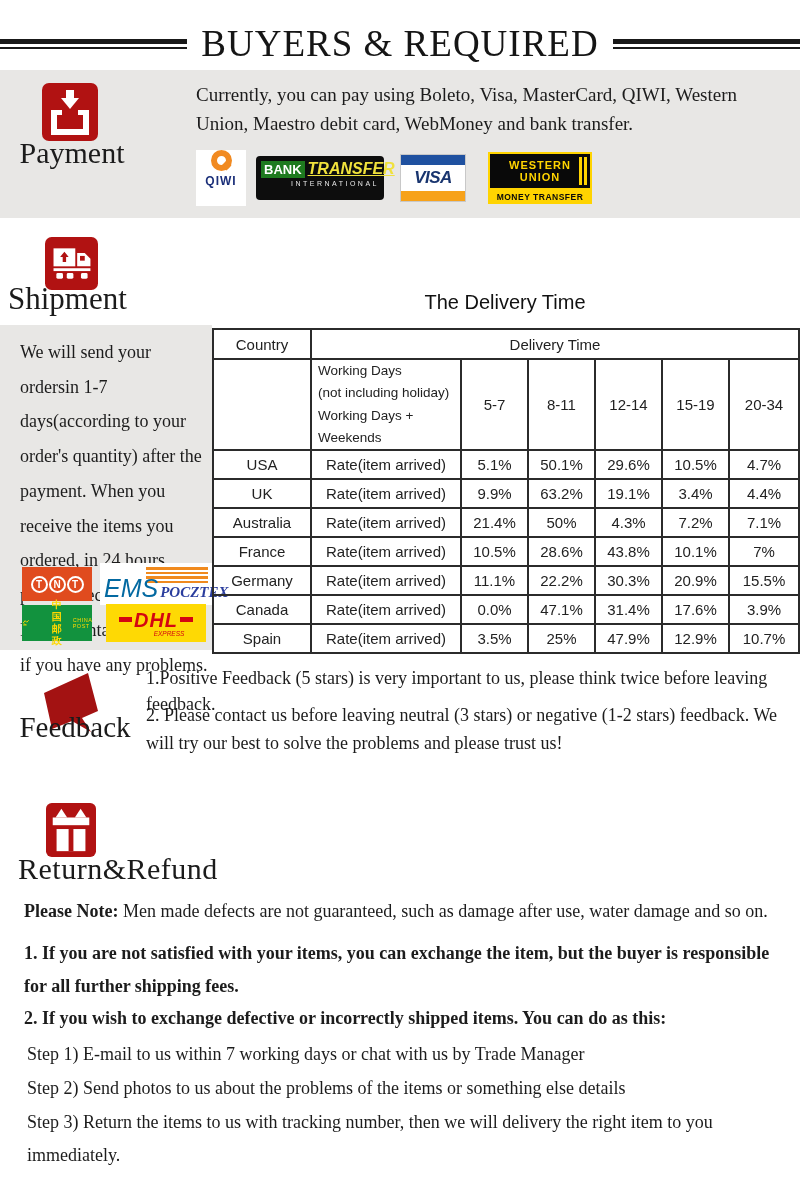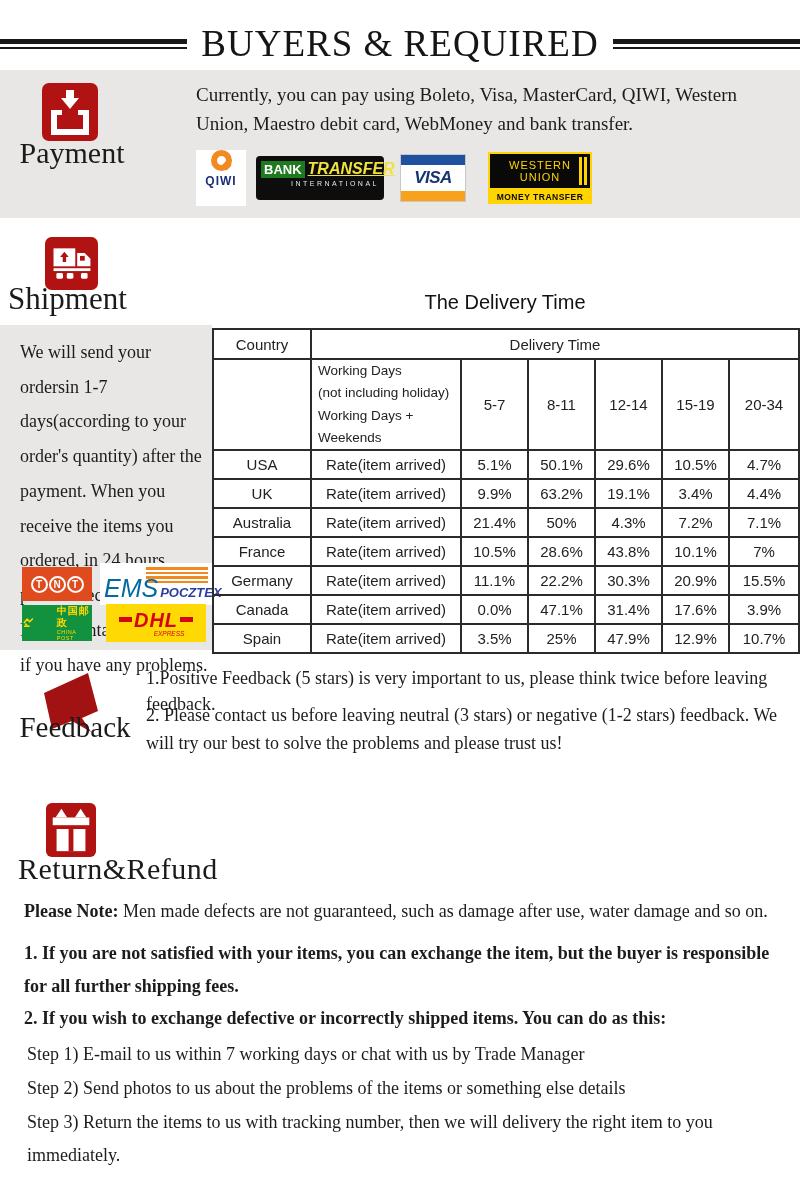--- a/index.html
+++ b/index.html
@@ -34,21 +34,21 @@
   .bt-intl { margin:2px 0 0 30px; color:#e8e8e8; font-family:"Liberation Sans",sans-serif; font-size:7px; letter-spacing:2.5px; }
 
   .lg-visa { width:66px; height:48px; margin-left:16px; background:#fff; border:1px solid #c8c8c8; display:flex; flex-direction:column; }
   .visa-top { height:10px; background:#1f51a0; }
   .visa-mid { flex:1; display:flex; align-items:center; justify-content:center; }
   .visa-word { font-family:"Liberation Sans",sans-serif; font-weight:bold; font-style:italic; font-size:17px; color:#19356f; letter-spacing:-0.5px; }
   .visa-bot { height:10px; background:#f7a21a; }
 
   .lg-wu { width:104px; height:52px; margin-left:22px; background:#ffd400; padding:2px; display:flex; flex-direction:column; }
   .wu-top { flex:1; background:#090909; position:relative; display:flex; flex-direction:column; align-items:center; justify-content:center; }
-  .wu-line { color:#ffd400; font-family:"Liberation Sans",sans-serif; font-weight:normal; font-size:11px; letter-spacing:1px; line-height:1.1; }
+  .wu-line { color:#ffd400; font-family:"Liberation Sans",sans-serif; font-weight:bold; font-size:11px; letter-spacing:1px; line-height:1.1; }
   .wu-bars { position:absolute; right:3px; top:3px; bottom:3px; display:flex; gap:2px; }
   .wu-bars i { display:block; width:3px; background:#ffd400; }
   .wu-bot { height:14px; display:flex; align-items:flex-end; justify-content:center; }
   .wu-mt { color:#0a0a0a; font-family:"Liberation Sans",sans-serif; font-weight:bold; font-size:8.5px; letter-spacing:0.5px; }
 
   
   .ship-icon { position:absolute; left:45px; top:237px; }
   .ship-label { position:absolute; left:8px; top:281px; width:132px; text-align:left; font-size:31px; }
   .delivery-title { position:absolute; left:212px; top:291px; width:586px; text-align:center;
                     font-family:"Liberation Sans",sans-serif; font-size:20px; color:#111; }
@@ -58,24 +58,24 @@
 
   .lg-tnt { position:absolute; left:22px; top:242px; width:70px; height:34px; background:#e04b1e;
             display:flex; align-items:center; justify-content:center; gap:1px; }
   .tnt-c { width:17px; height:17px; border:2px solid #fff; border-radius:50%; color:#fff; font-family:"Liberation Sans",sans-serif;
            font-weight:bold; font-size:10px; display:flex; align-items:center; justify-content:center; }
   .lg-ems { position:absolute; left:100px; top:238px; width:112px; height:42px; background:#fff; padding:3px 2px 0 4px; }
   .ems-stripes { position:absolute; right:4px; top:4px; width:62px; display:flex; flex-direction:column; gap:2px; }
   .ems-stripes i { display:block; height:2.5px; background:#f08a1e; }
   .ems-row { position:absolute; left:4px; bottom:4px; display:flex; align-items:baseline; }
   .ems-word { font-family:"Liberation Sans",sans-serif; font-weight:normal; font-style:italic; font-size:25px; color:#0369a1; line-height:1; }
-  .pocztex-word { font-family:Liberation Sans, sans-serif; font-weight:bold; font-style:italic; font-size:13px; color:#2b3e9e; margin-left:2px;margin-top:24px; }
+  .pocztex-word { font-family:Liberation Serif, serif; font-weight:bold; font-style:italic; font-size:15px; color:#2b3e9e; margin-left:2px;margin-top:24px; }
   .lg-cp { position:absolute; left:22px; top:280px; width:70px; height:36px; background:#12923e;
            display:flex; align-items:center; justify-content:center; gap:2px; }
-  .cp-text { display:flex; flex-direction:column; align-items:center;margin-left:20px; }
+  .cp-text { display:flex; flex-direction:row; align-items:center;margin-left:20px; }
   .cp-cn { color:#ffd800; font-size:10px; font-weight:bold; line-height:1.2; letter-spacing:1px; }
   .cp-en { color:#ffd800; font-family:"Liberation Sans",sans-serif; font-size:5.5px; letter-spacing:0.5px; }
   .lg-dhl { position:absolute; left:106px; top:279px; width:100px; height:38px; background:#fed904;
             display:flex; flex-direction:column; align-items:center; justify-content:center;text-align:center; }
   .dhl-row { display:flex; align-items:center; }
   .dhl-dash { display:block; width:13px; height:4.5px; background:#d40511; margin:0 2px; }
   .dhl-word { font-family:"Liberation Sans",sans-serif; font-weight:bold; font-style:italic; font-size:20px; color:#d40511; letter-spacing:1px; line-height:1; }
   .dhl-sub { font-family:"Liberation Sans",sans-serif; font-style:italic; font-size:6.5px; color:#d40511; margin-left:26px; }
 
   

